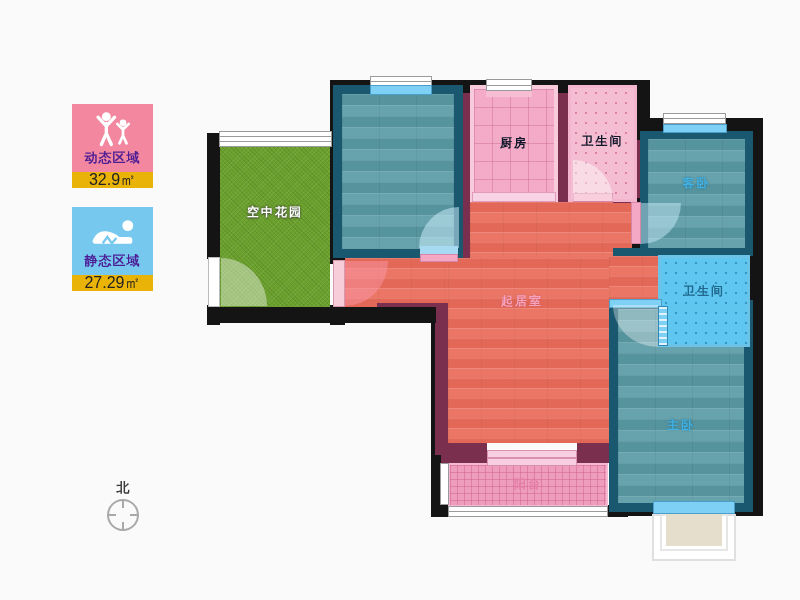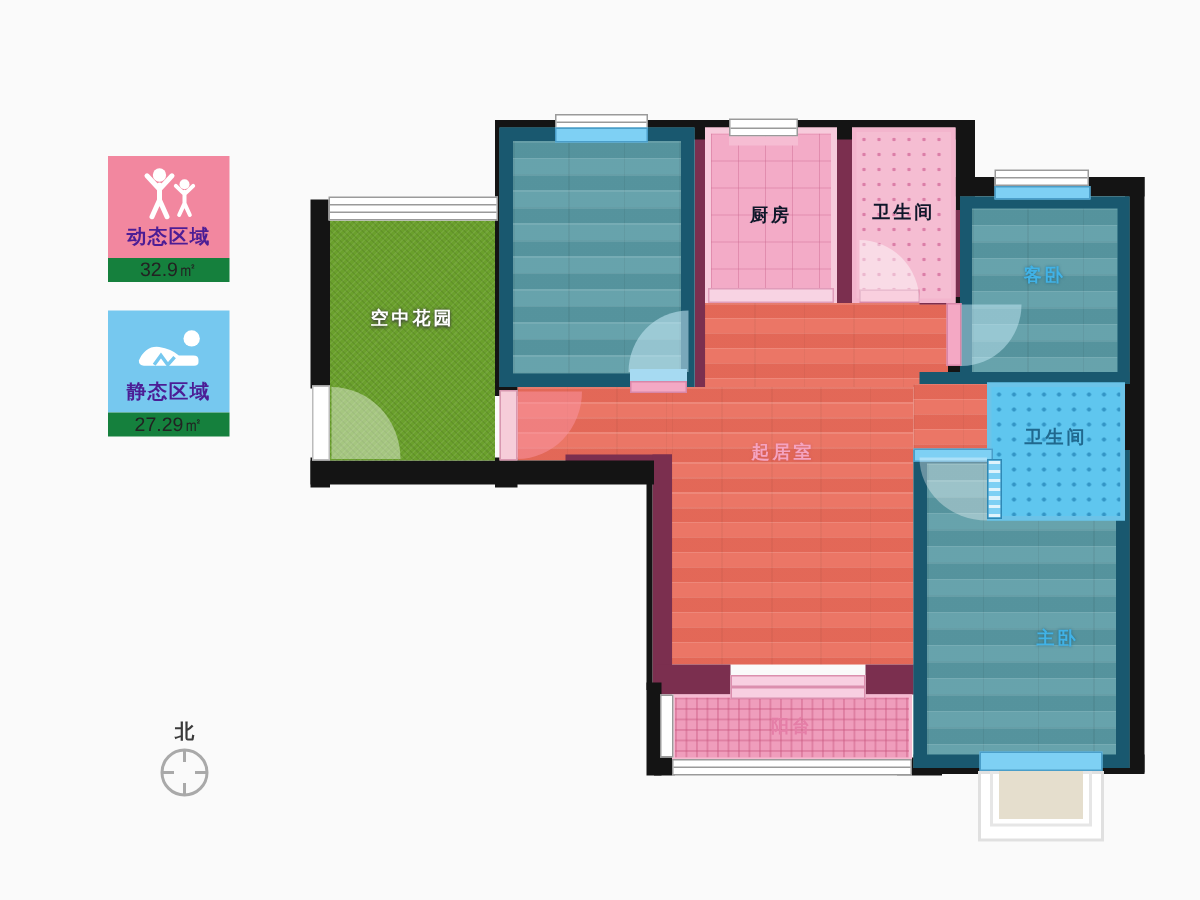--- a/index.html
+++ b/index.html
@@ -41,22 +41,22 @@
     font-size:12px;font-weight:bold;letter-spacing:2px;white-space:nowrap;pointer-events:none;}
   .lbl-teal{color:#41b2e6;text-shadow:0 0 2px rgba(10,70,100,.55);}
   .lbl-sky{color:#ffffff;text-shadow:0 1px 2px rgba(60,60,60,.95),0 -1px 2px rgba(60,60,60,.6);}
   .lbl-gray{color:#0f172a;}
   .lbl-living{color:#f5a3c0;text-shadow:0 0 2px rgba(170,60,90,.35);}
   .lbl-bathblue{color:#20688e;}
   .lbl-balcony{color:#e57ea7;}
   .legend-card{position:absolute;display:flex;flex-direction:column;align-items:center;}
   .legend-label{position:absolute;bottom:5px;left:0;right:0;text-align:center;color:#4c1d95;
     font-weight:bold;font-size:13px;letter-spacing:1px;}
-  .legend-strip{position:absolute;background:#15803d;display:flex;align-items:center;
-    justify-content:center;font-size:13px;color:#222;}
+  .legend-strip{position:absolute;background:#eab308;display:flex;align-items:center;
+    justify-content:center;font-size:16px;color:#222;}
 </style>
 </head>
 <body>
 
 <div class="canvas">
 
   <div class="legend-card" style="left:72px;top:104px;width:81px;height:68px;background:#f2879f;">
     <svg width="46" height="40" viewBox="0 0 40 36" style="margin-top:6px;">
       <g fill="#fff">
         <circle cx="14" cy="6" r="4"></circle>
@@ -173,16 +173,16 @@
 
   <div class="a wline1" style="left:487px;top:450px;width:90px;height:8px;background:#f8cfe1;border:1px solid #db8fae;"></div>
   <div class="a wline1" style="left:487px;top:458px;width:90px;height:8px;background:#f8cfe1;border:1px solid #db8fae;"></div>
 
   <div class="rlabel lbl-sky" style="left:220px;top:147px;width:110px;height:130px;">空中花园</div>
   <div class="rlabel lbl-gray" style="left:470px;top:85px;width:88px;height:117px;">厨房</div>
   <div class="rlabel lbl-gray" style="left:568px;top:85px;width:69px;height:112px;">卫生间</div>
   <div class="rlabel lbl-teal" style="left:640px;top:131px;width:113px;height:105px;">客卧</div>
   <div class="rlabel lbl-living" style="left:452px;top:288px;width:140px;height:26px;">起居室</div>
   <div class="rlabel lbl-bathblue" style="left:658px;top:258px;width:92px;height:66px;">卫生间</div>
-  <div class="rlabel lbl-teal" style="left:609px;top:330px;width:144px;height:190px;padding-left:24px;">主卧</div>
+  <div class="rlabel lbl-teal" style="left:609px;top:330px;width:144px;height:190px;">主卧</div>
   <div class="rlabel lbl-balcony" style="left:448px;top:463px;width:160px;height:42px;">阳台</div>
 
 </div>
 
 </body></html>

